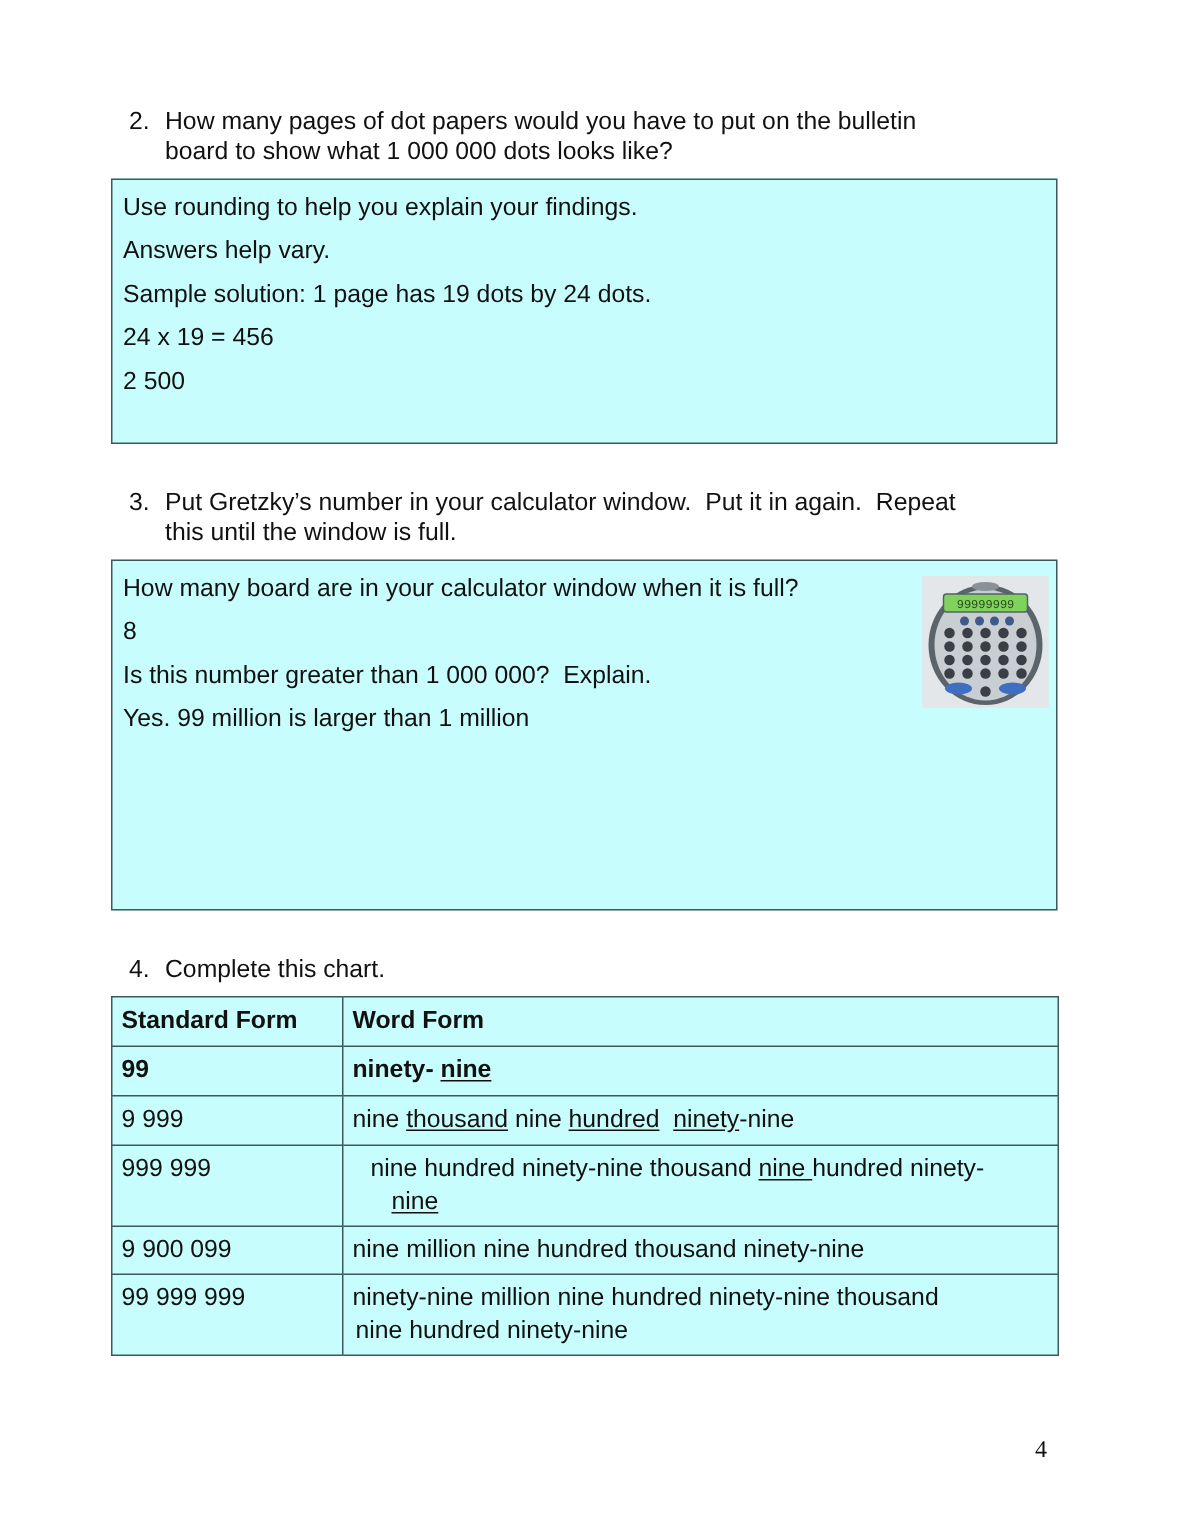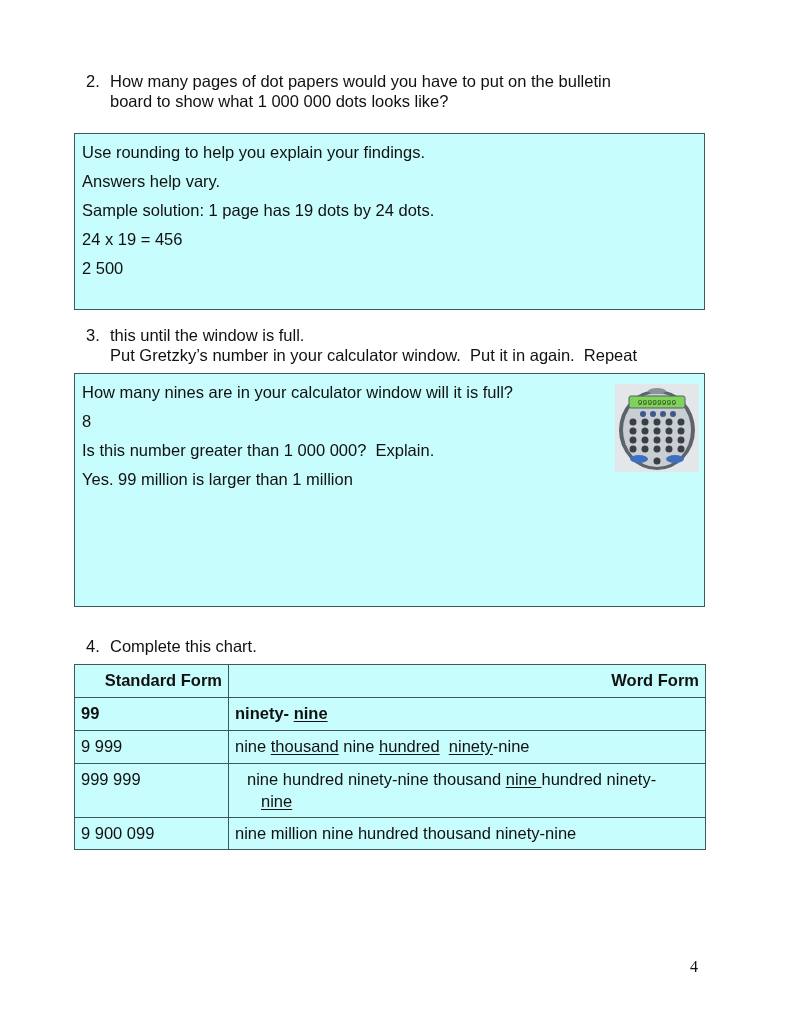--- a/index.html
+++ b/index.html
@@ -40,21 +40,21 @@
       border: 1px solid #3c5a5a;
       box-sizing: border-box;
       padding: 4px 0 0 7px;
       font-size: 16.5px;
     }
     .answer-box .line {
       height: 29px;
       line-height: 29px;
       white-space: nowrap;
     }
-    #box1 { top: 133px; height: 177px; }
+    #box1 { top: 119px; height: 177px; }
     #box2 { top: 373px; height: 234px; }
 
     .calc {
       position: absolute;
       left: 615px;
       top: 384px;
       width: 84px;
       height: 88px;
       background: #dfe4e6;
     }
@@ -71,21 +71,21 @@
     }
     table.chart th, table.chart td {
       border: 1px solid #3c5a5a;
       text-align: left;
       vertical-align: top;
       padding: 4px 6px 4px 6px;
       line-height: 22px;
     }
     table.chart th {
       font-weight: bold;
-      text-align: right;
+      text-align: left;
       height: 24px;
     }
     table.chart td.std { width: 141px; }
     table.chart tr.r1 td { height: 24px; font-weight: bold; }
     table.chart tr.r2 td { height: 24px; }
     table.chart tr.r3 td { height: 45px; }
     table.chart tr.r4 td { height: 23px; }
     table.chart tr.r5 td { height: 45px; }
     .u { text-decoration: underline; text-underline-offset: 2px; }
     .indent { padding-left: 26px; display: inline-block; }
@@ -111,26 +111,26 @@
 <div class="answer-box" id="box1">
   <div class="line">Use rounding to help you explain your findings.</div>
   <div class="line">Answers help vary.</div>
   <div class="line">Sample solution: 1 page has 19 dots by 24 dots.</div>
   <div class="line">24 x 19 = 456</div>
   <div class="line">2 500</div>
 </div>
 
 <div class="question" style="top:325px;">
   <span class="num">3.</span>
+  <span class="qtext" style="white-space:pre;">Put Gretzky’s number in your calculator window.  Put it in again.  Repeat</span>
   <span class="qtext">this until the window is full.</span>
-  <span class="qtext" style="white-space:pre;">Put Gretzky’s number in your calculator window.  Put it in again.  Repeat</span>
 </div>
 
 <div class="answer-box" id="box2">
-  <div class="line">How many nines are in your calculator window will it is full?</div>
+  <div class="line">How many board are in your calculator window when it is full?</div>
   <div class="line">8</div>
   <div class="line" style="white-space:pre;">Is this number greater than 1 000 000?  Explain.</div>
   <div class="line">Yes. 99 million is larger than 1 million</div>
 </div>
 
 <div class="calc">
   <svg width="84" height="88" viewBox="0 0 84 88">
     <rect x="0" y="0" width="84" height="88" fill="#e3e7e9"></rect>
     <ellipse cx="42" cy="46" rx="38" ry="40" fill="#5b636b"></ellipse>
     <ellipse cx="42" cy="46" rx="34" ry="37" fill="#c9ced3"></ellipse>
@@ -193,16 +193,20 @@
       <td style="white-space:pre;"><span>nine </span><span class="u">thousand</span><span> nine </span><span class="u">hundred</span><span>  </span><span class="u">ninety</span><span>-nine</span></td>
     </tr>
     <tr class="r3">
       <td class="std">999 999</td>
       <td><span style="white-space:pre;margin-left:12px;">nine hundred ninety-nine thousand </span><span class="u" style="white-space:pre;">nine </span><span>hundred ninety-</span><br><span class="indent"><span class="u">nine</span></span></td>
     </tr>
     <tr class="r4">
       <td class="std">9 900 099</td>
       <td>nine million nine hundred thousand ninety-nine</td>
     </tr>
+    <tr class="r5">
+      <td class="std">99 999 999</td>
+      <td><span>ninety-nine million nine hundred ninety-nine thousand</span><br><span class="indent2">nine hundred ninety-nine</span></td>
+    </tr>
   </tbody>
 </table>
 
 <div class="page-number">4</div>
 
 </body></html>

